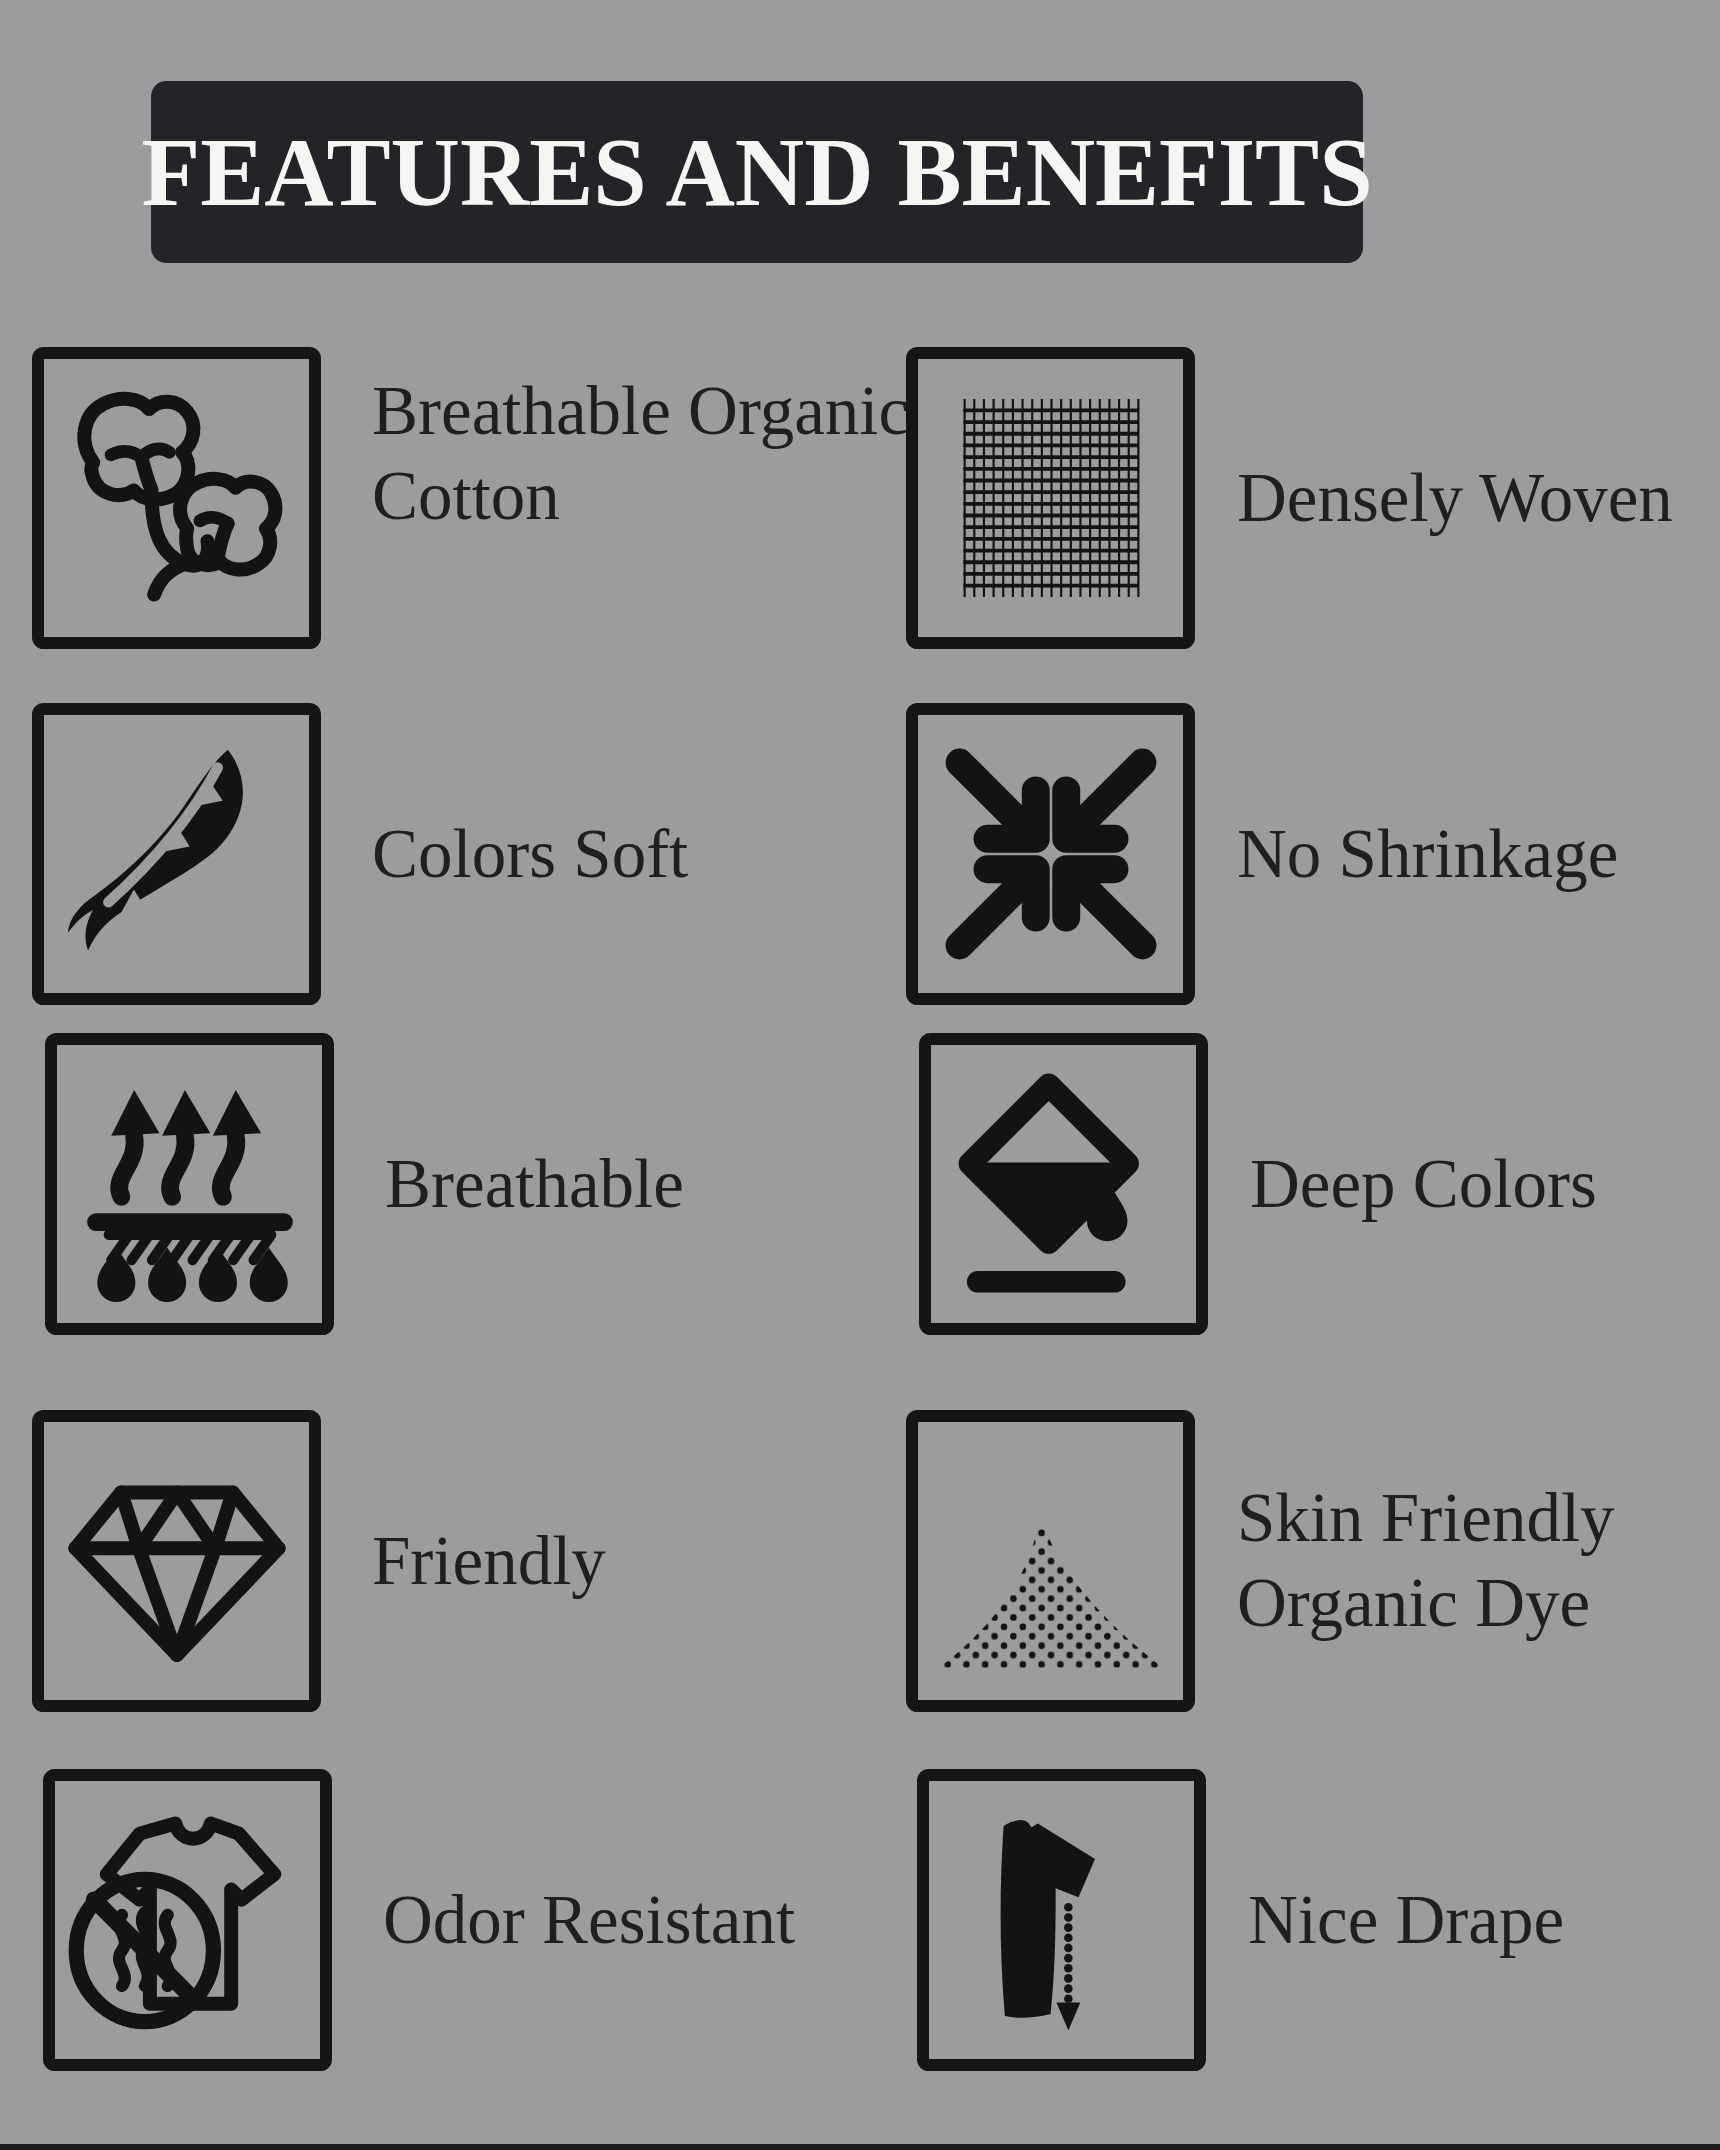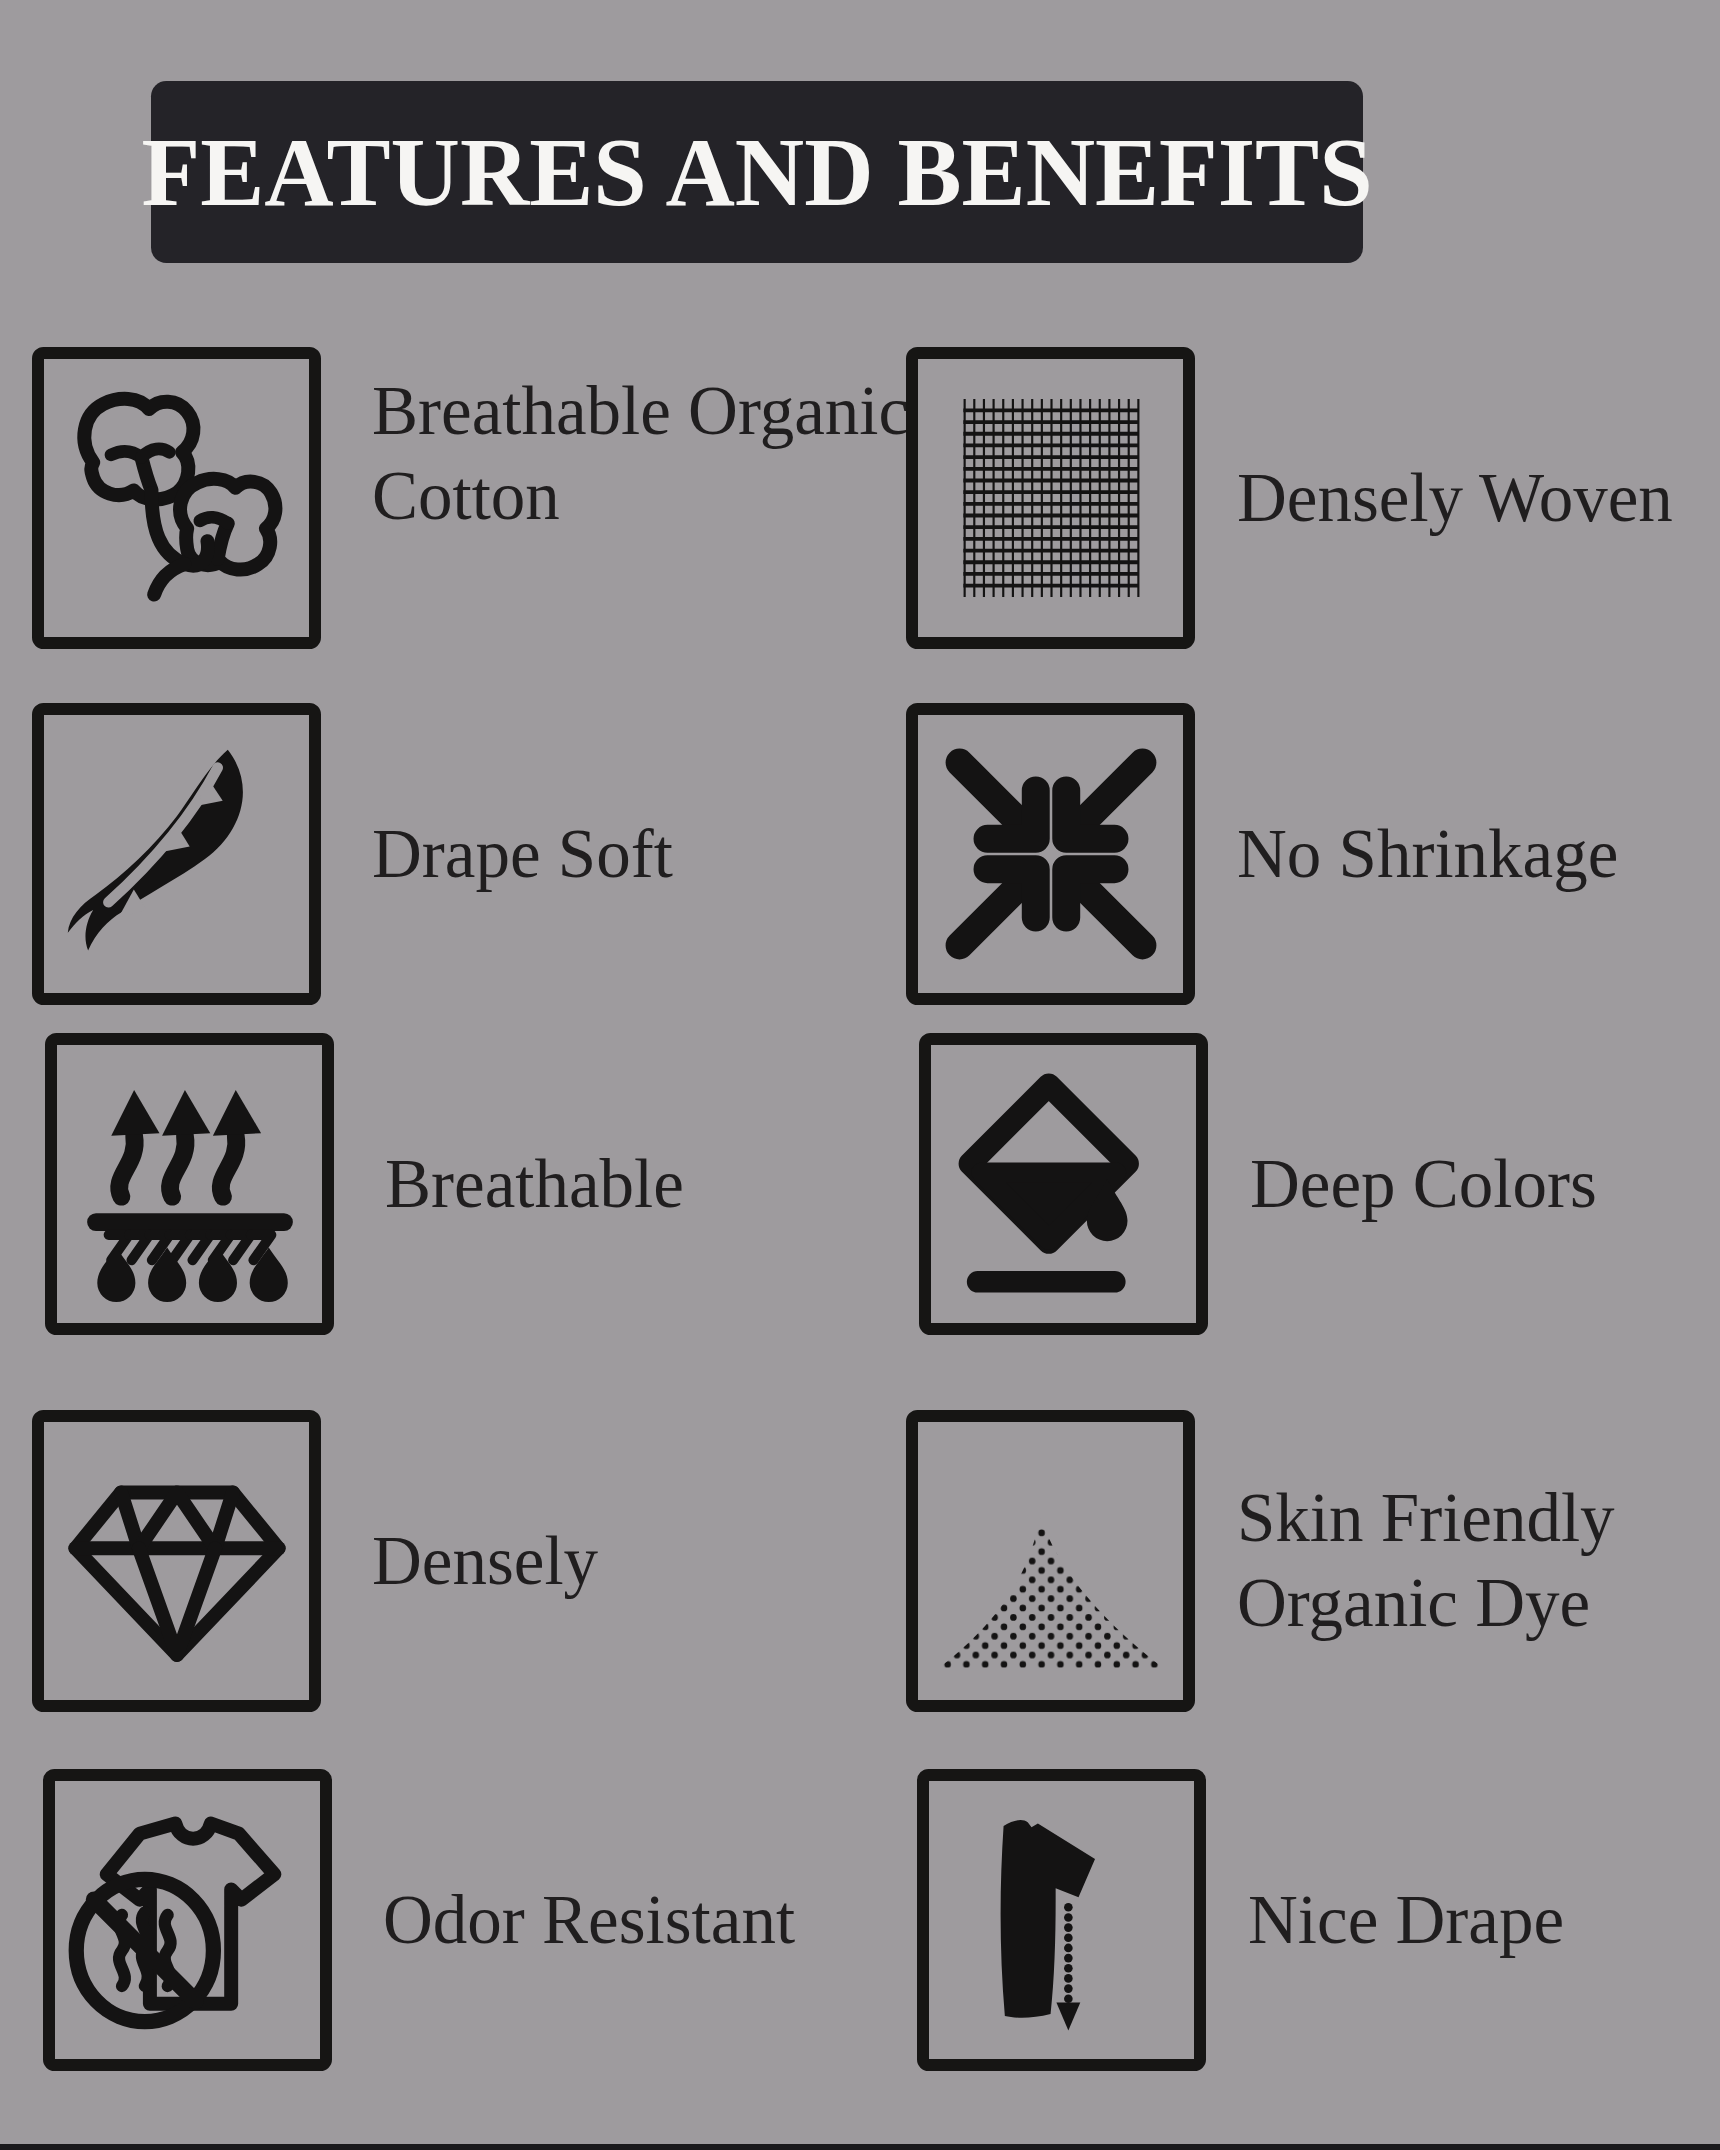--- a/index.html
+++ b/index.html
@@ -79,21 +79,21 @@
 <div class="cell col-left row-2">
   <div class="icon-box">
     <svg viewBox="0 0 100 100">
       <path fill="#141313" d="M70 9 C81 23 76 41 61 52 C50 60 38 66 28 73 C23 76 18 81 15 88 C13 83 14 77 17 72 C13 74 10 77 7 81 C7.5 75 12 70 18 66 C29 58 41 47 50 35 C56 27 62 16 70 9 Z"></path>
       <path fill="none" stroke="#9e9b9e" stroke-width="4.2" stroke-linecap="round" d="M66 16 C57 33 44 50 23 69"></path>
       <path fill="#9e9b9e" d="M62 20 L68 29 L58 31 Z"></path>
       <path fill="#9e9b9e" d="M50 39 L55 47 L45 49 Z"></path>
       <path fill="#9e9b9e" d="M33 64 L38 72 L27 75 Z"></path>
     </svg>
   </div>
-  <div class="feature-label">Drape Soft</div>
+  <div class="feature-label">Colors Soft</div>
 </div>
 
 <div class="cell col-right row-2">
   <div class="icon-box">
     <svg viewBox="0 0 100 100">
       <g fill="none" stroke="#141313" stroke-width="11" stroke-linecap="round" stroke-linejoin="round">
         <path d="M14 14 L36 36"></path>
           <path d="M44 25 V44 H25"></path>
         <path d="M86 14 L64 36"></path>
           <path d="M56 25 V44 H75"></path>
@@ -159,21 +159,21 @@
     <svg viewBox="0 0 100 100">
       <g fill="none" stroke="#141313" stroke-width="5.5" stroke-linecap="round" stroke-linejoin="round">
         <path d="M10 45 L28 23 L72 23 L90 45 L50 87 Z"></path>
         <path d="M10 45 H90"></path>
         <path d="M28 23 L35 45 M72 23 L65 45"></path>
         <path d="M35 45 L50 23 L65 45"></path>
         <path d="M35 45 L50 87 M65 45 L50 87"></path>
       </g>
     </svg>
   </div>
-  <div class="feature-label">Densely</div>
+  <div class="feature-label">Friendly</div>
 </div>
 
 <div class="cell col-right row-4">
   <div class="icon-box">
     <svg viewBox="0 0 100 100">
       <defs>
         <pattern id="pd" width="7.4" height="7.4" patternUnits="userSpaceOnUse">
           <circle cx="1.9" cy="1.9" r="1.3" fill="#141313"></circle>
           <circle cx="5.6" cy="5.6" r="1.3" fill="#141313"></circle>
         </pattern>

